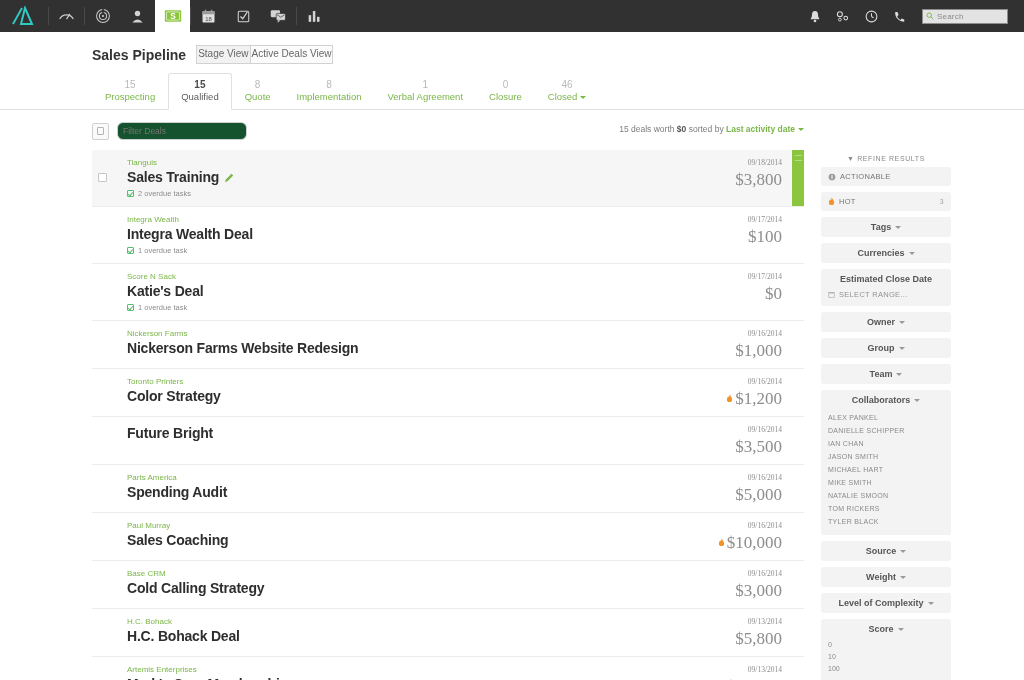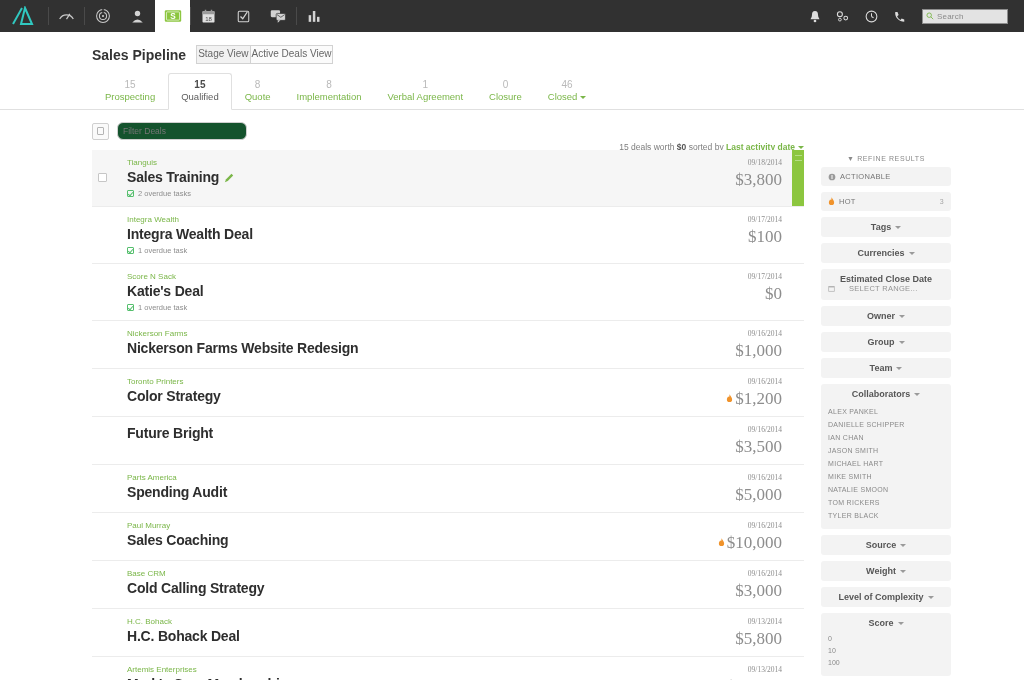--- a/index.html
+++ b/index.html
@@ -101,21 +101,21 @@
     width: 7px; height: 8px; border: 1px solid #b4b4b4; border-radius: 1px;
     display: block;
   }
   .filterinput {
     width: 130px; height: 18px; margin-left: 8px;
     border: 1px solid #cfcfcf; border-radius: 6px; background: #14532d;
     font-size: 8.5px; color: #9a9a9a; padding: 0 5px;
     font-family: "Liberation Sans", sans-serif;
   }
   .dealsummary {
-    position: absolute; right: 220px; top: 32px;
+    position: absolute; right: 220px; top: 14px;
     font-size: 8.5px; color: #7d7d7d; white-space: nowrap;
   }
   .dealsummary b { color: #555; }
   .dealsummary .sortlink { color: #7ab648; font-weight: bold; cursor: pointer; }
 
   
   .content { display: flex; padding-left: 92px; }
   .deals { width: 712px; }
 
   
@@ -191,22 +191,22 @@
   .fc-row .cnt { margin-left: auto; color: #a5a5a5; font-size: 7px; }
   .fc-center {
     text-align: center; font-size: 9px; font-weight: bold; color: #565656;
   }
   .caret-gray {
     display: inline-block; width: 0; height: 0; margin-left: 4px;
     border-left: 3px solid transparent; border-right: 3px solid transparent;
     border-top: 3px solid #9a9a9a; vertical-align: middle;
   }
   .fc-sub {
-    font-size: 7.5px; color: #949494; 
-    letter-spacing: .3px; display: flex; align-items: center; gap: 14px;
+    font-size: 7.5px; color: #949494; margin-top: 6px;
+    letter-spacing: .3px; display: flex; align-items: center; gap: 4px;
   }
   .collab-list { margin-top: 6px; }
   .collab-item {
     font-size: 7px; color: #8a8a8a; line-height: 13px;
     letter-spacing: .3px; cursor: pointer;
   }
   .score-list { margin-top: 5px; }
   .score-item {
     font-size: 7px; color: #8a8a8a; line-height: 12px; cursor: pointer;
   }

